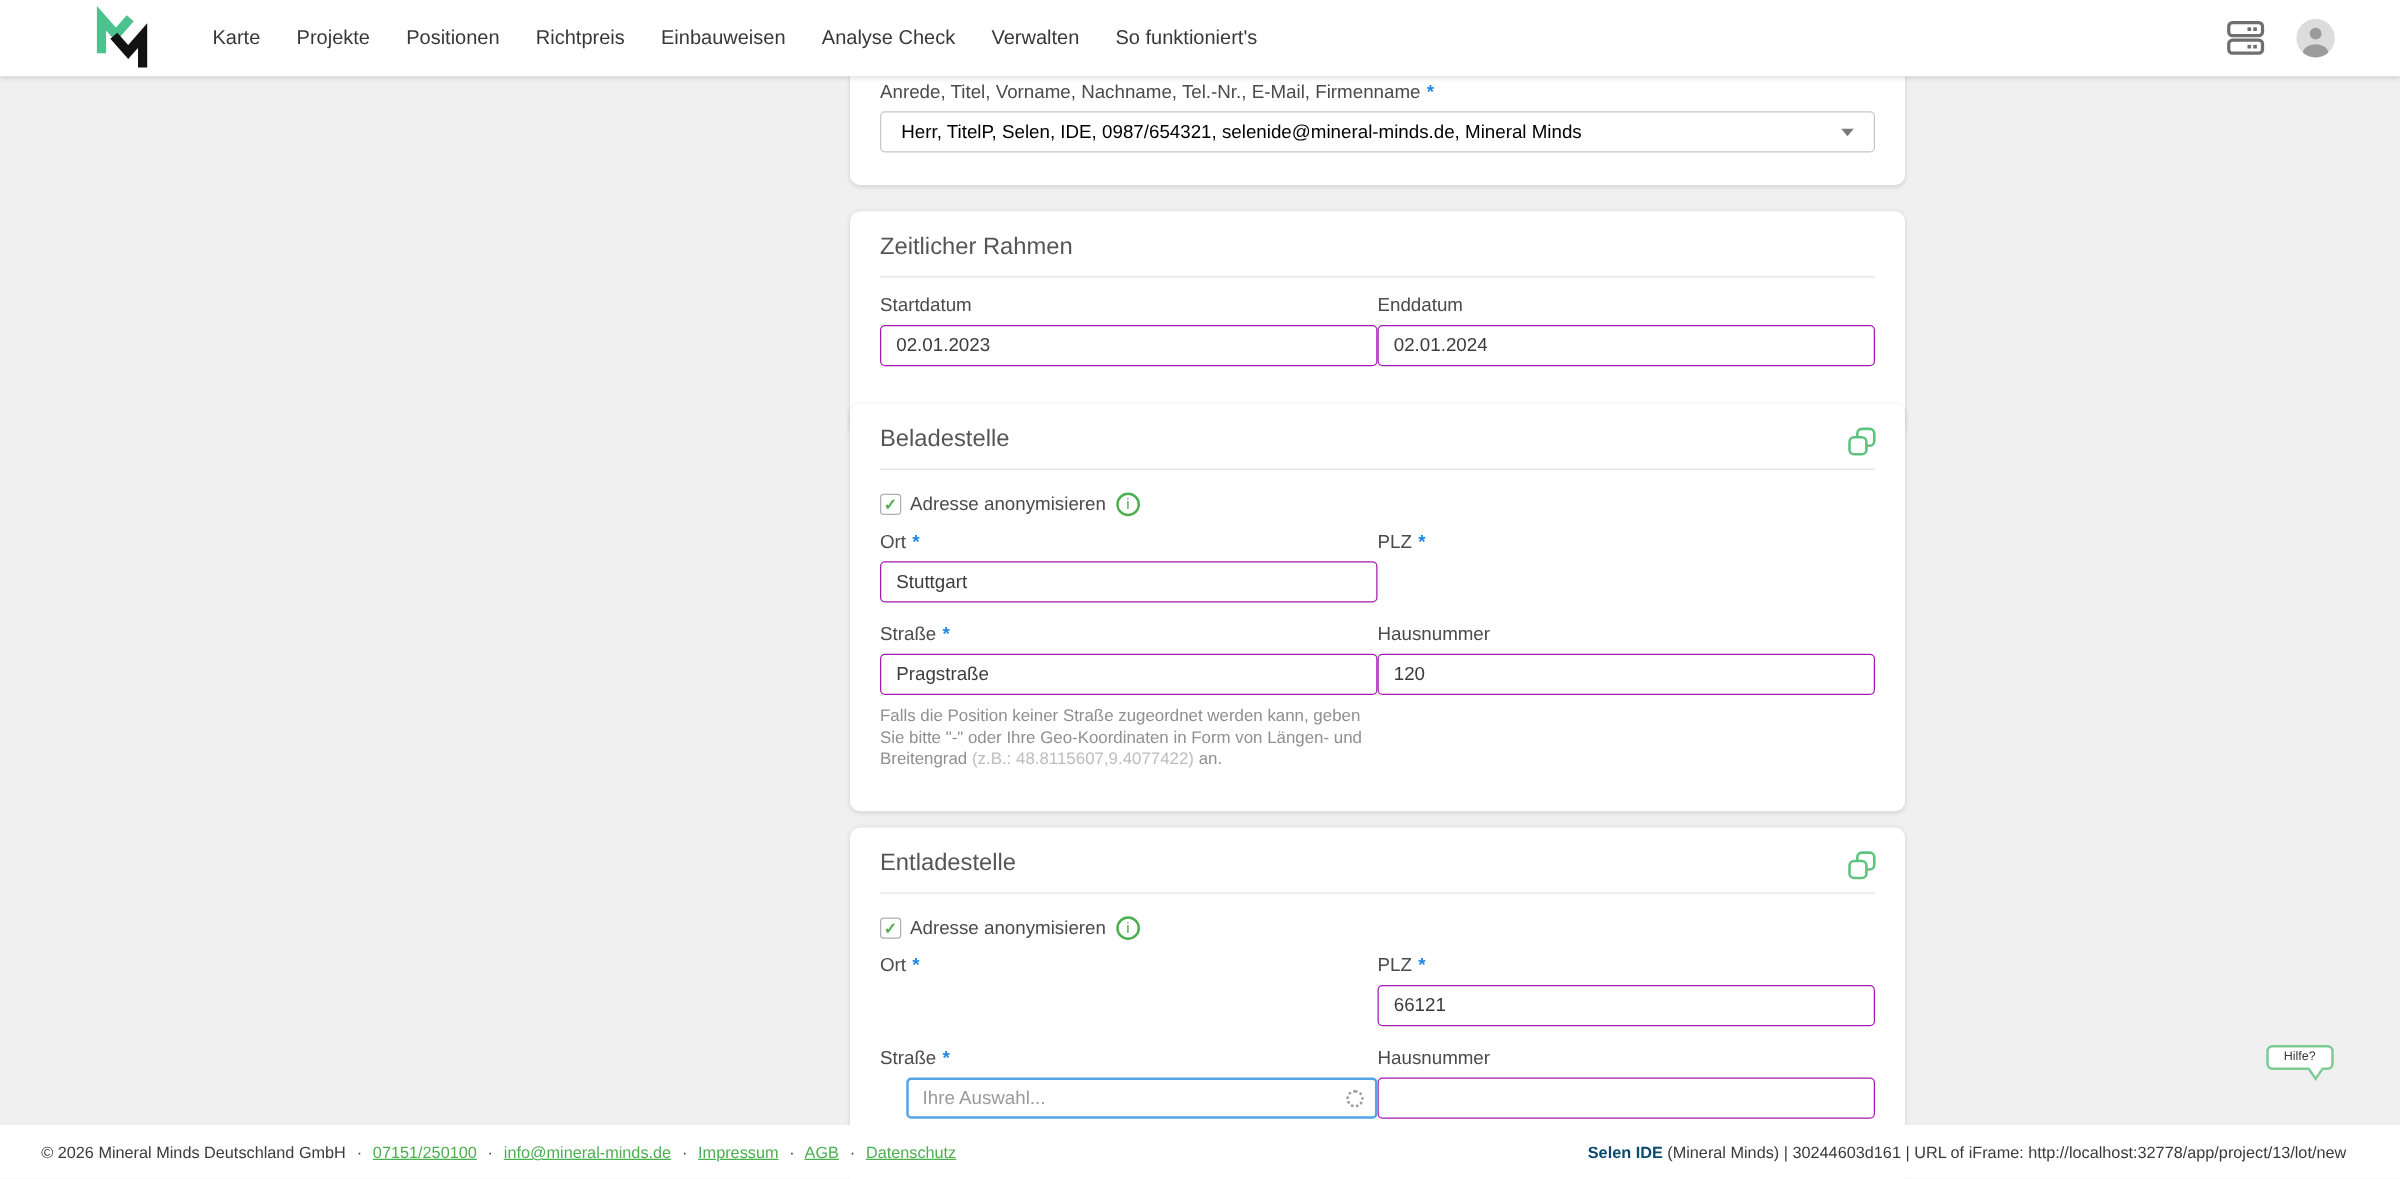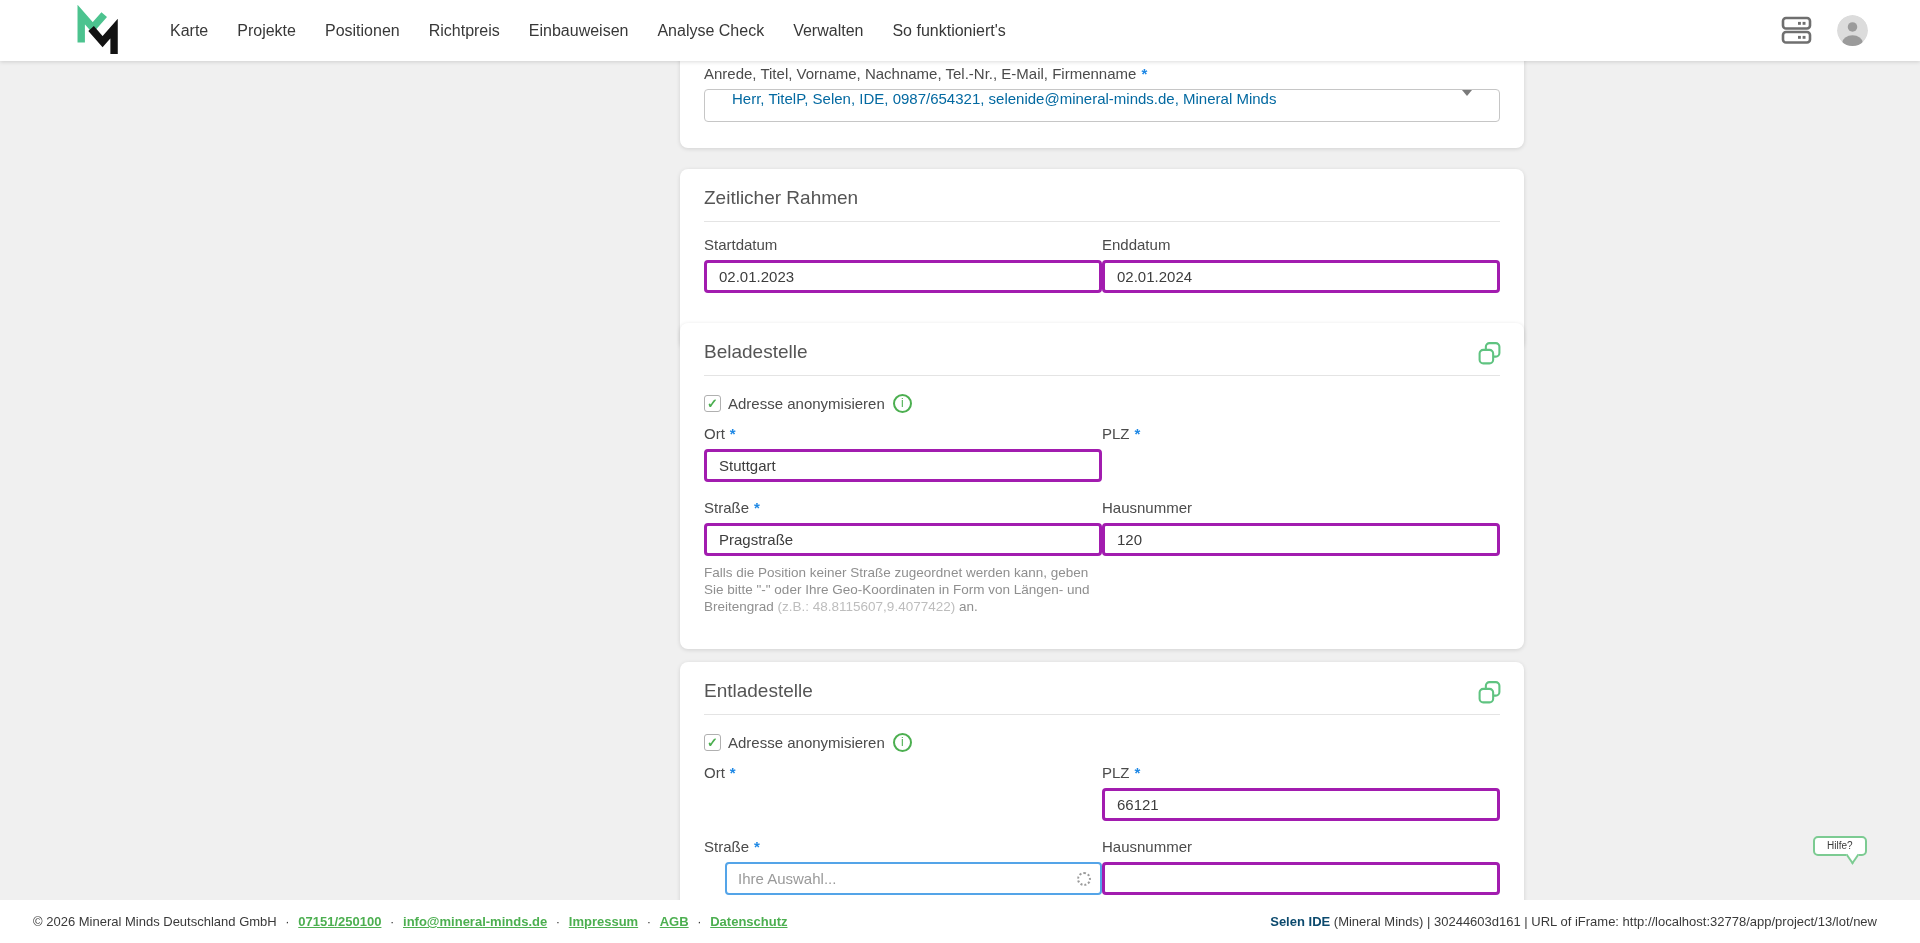--- a/index.html
+++ b/index.html
@@ -48,36 +48,36 @@
 
   .fgrid { display:grid; grid-template-columns:1fr 1fr; }
   .mt1 { margin-top:15px; }
   .mt2 { margin-top:13px; }
   .mtrow { margin-top:18px; }
 
   .flabel { display:block; font-size:15px; color:#4b4b4b; line-height:15px; margin-bottom:8px; }
   .req { color:#1e88e5; margin-left:5px; font-weight:700; }
 
   .tinput {
-    width:100%; height:33px; border:3px solid #a21caf; border-radius:4px;
+    width:100%; height:33px; border:1px solid #a21caf; border-radius:4px;
     padding:0 12px; font-size:15px; color:#3d3d3d; background:#fff;
     font-family:"Liberation Sans", sans-serif; outline:none;
   }
   .tinput::placeholder { color:#9a9a9a; }
   .inputwrap { position:relative;padding-left:21px; }
   .tinput.focused { border:2px solid #54a4e8; padding:0 11px; }
   .spinner {
     position:absolute; right:11px; top:50%; transform:translateY(-50%);
     width:14px; height:14px; border:2px dotted #9b9b9b; border-radius:50%;
   }
 
   .selectbox {
     margin-top:8px; height:33px; border:1px solid #c6c6c6; border-radius:4px;
-    background:#fff; display:flex; align-items:flex-start; padding:0 27px;
-    font-size:15px; color:#0369a1; cursor:pointer;
+    background:#fff; display:flex; align-items:center; padding:0 16px;
+    font-size:15px; color:#000000; cursor:pointer;
   }
   .selectbox .sel-text { flex:1; white-space:nowrap; overflow:hidden; }
   .caret { width:0; height:0; border-left:5px solid transparent; border-right:5px solid transparent; border-top:6px solid #7a7a7a; margin-left:10px; }
   .contact-label { margin-top:110px; }
 
   .checkrow { display:flex; align-items:center; margin-top:17px; height:20px; }
   .checkbox {
     width:17px; height:17px; border:1px solid #b0b0b0; border-radius:3px;
     background:#fff; display:flex; align-items:center; justify-content:center;
     cursor:pointer; flex:0 0 auto;
@@ -109,21 +109,21 @@
     transform:rotate(45deg) skew(10deg,10deg);
   }
 
   
   .footer {
     position:absolute; left:0; bottom:0; width:1920px; height:43px;
     background:#fff; z-index:25;
     display:flex; align-items:center; justify-content:space-between;
     padding:0 43px 0 33px; font-size:13px; color:#3a3a3a;
   }
-  .footer a, .flink { color:#4caf50; text-decoration:underline; cursor:pointer;font-weight:bold; }
+  .footer a, .flink { color:#4caf50; text-decoration:underline; cursor:pointer; }
   .fsep { margin:0 5px; color:#3a3a3a; }
   .fright .fbold { font-weight:700; color:#0c4a6e; }
 </style>
 </head>
 <body>
 
 <div class="screen">
 
   <div class="card card1">
     <label class="flabel contact-label">

